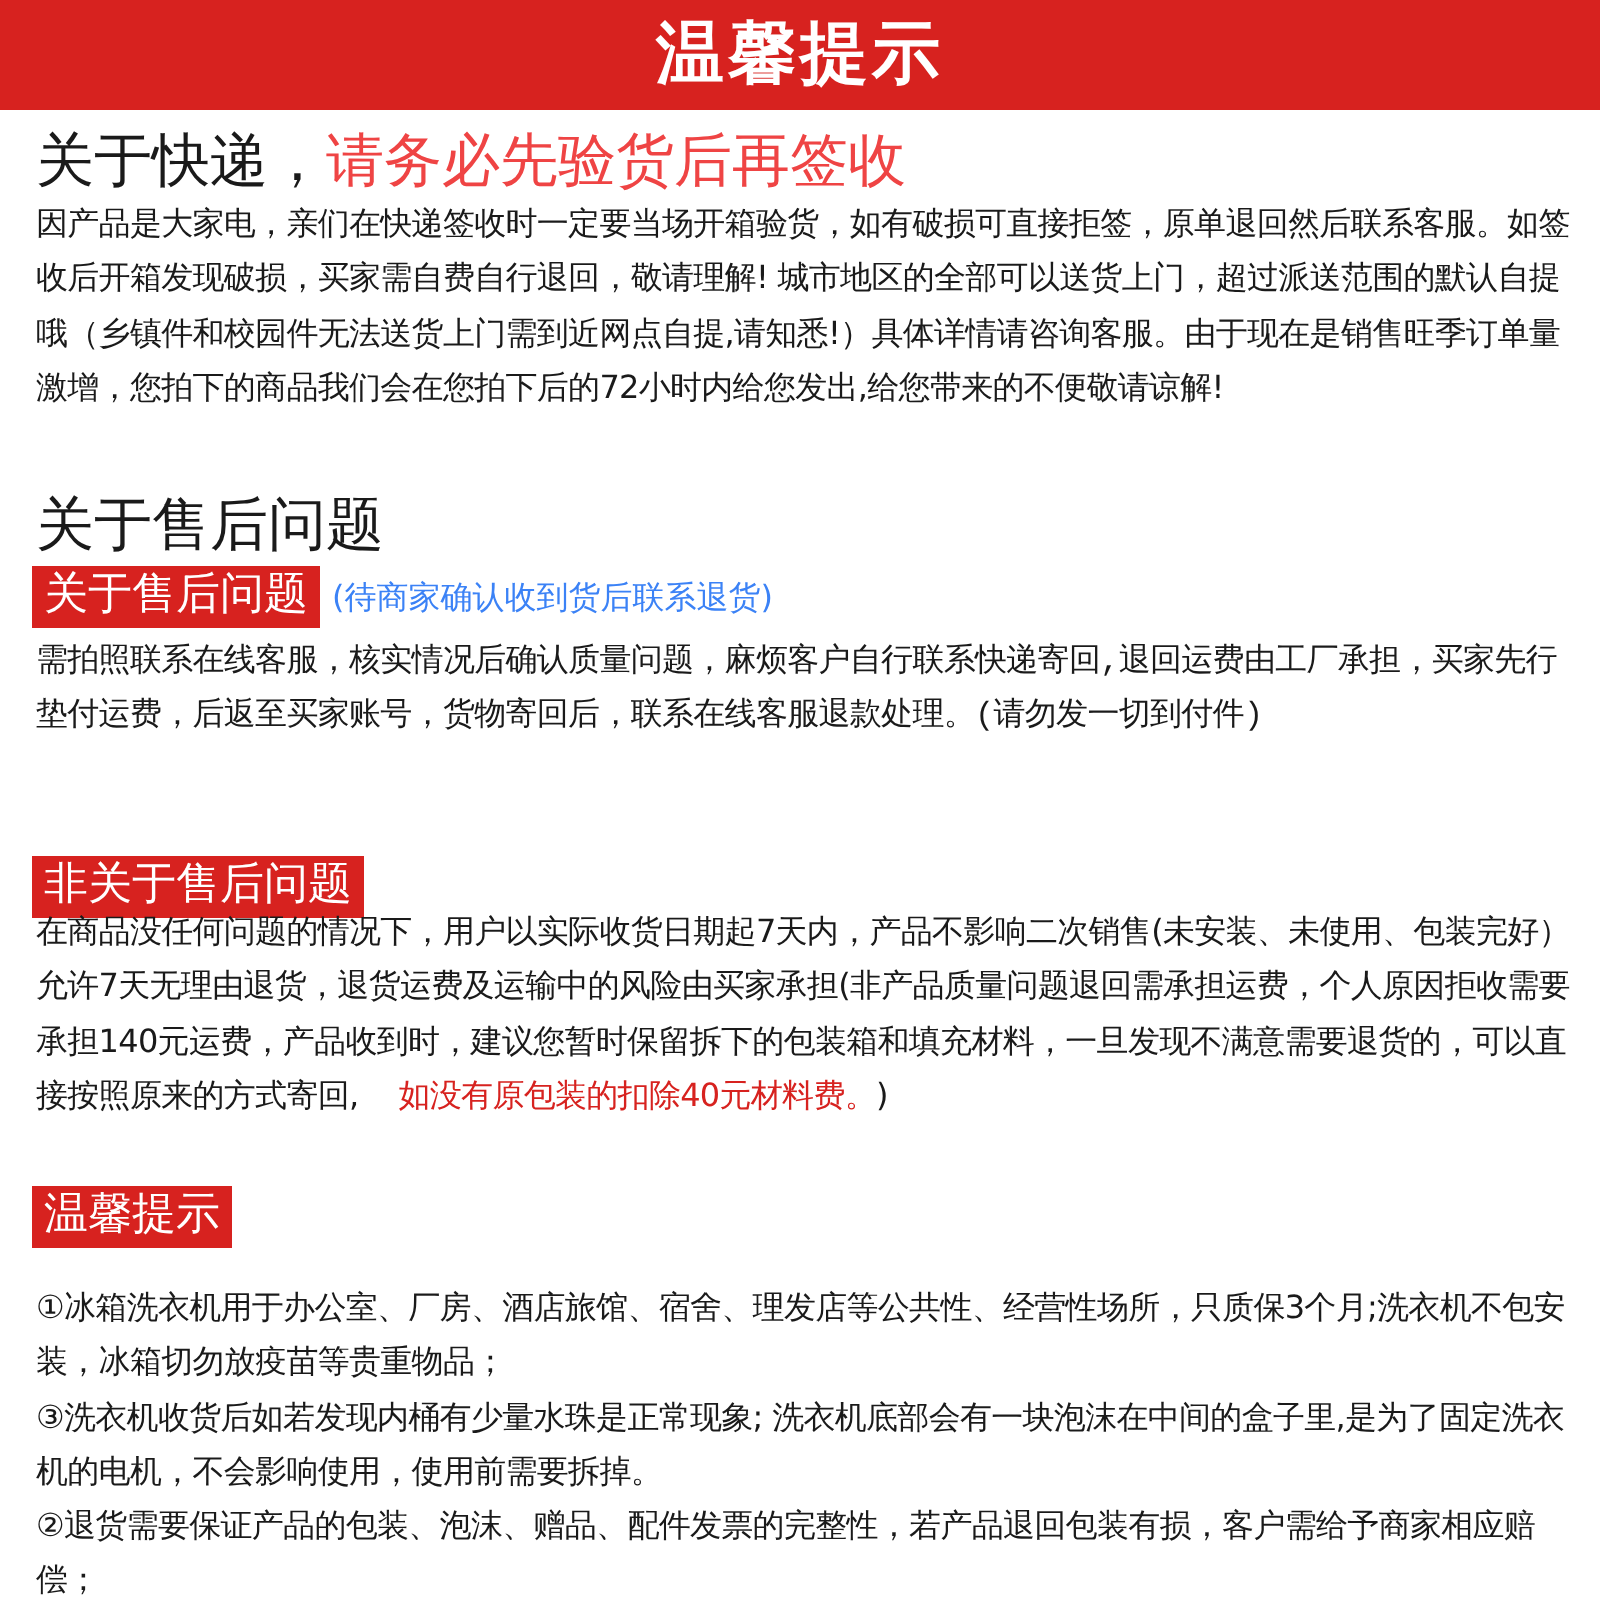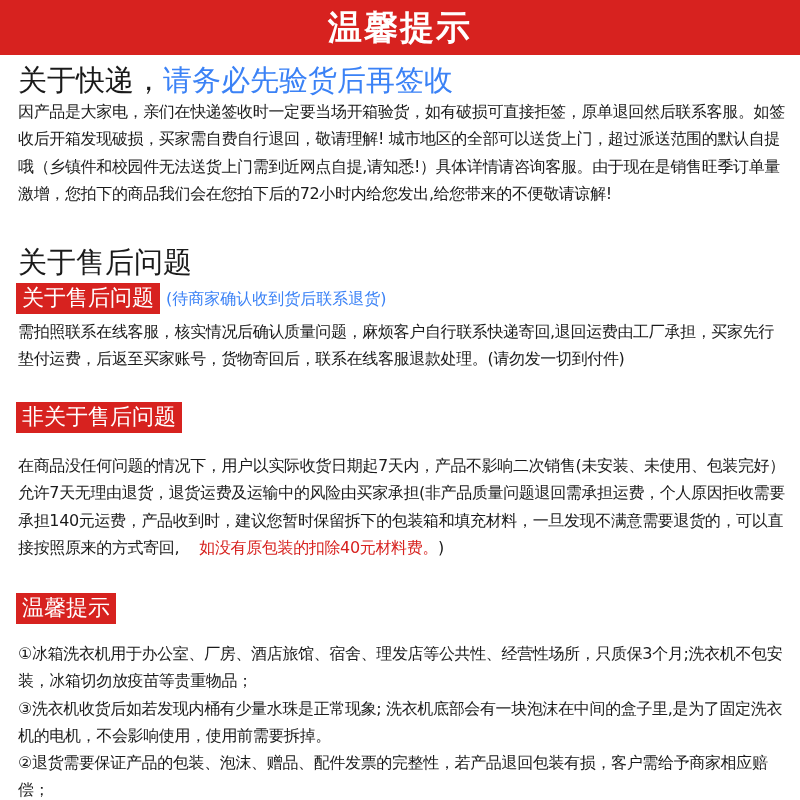--- a/index.html
+++ b/index.html
@@ -10,21 +10,21 @@
   }
   .banner {
     position:absolute; left:0; top:0; width:800px; height:55px;
     background:#d7221f; color:#fff; text-align:center;
     font-size:34px; font-weight:bold; line-height:55px; letter-spacing:2px;
   }
   .h1 {
     position:absolute; left:18px; top:60px; font-size:29px; line-height:40px;
     white-space:nowrap; color:#1a1a1a;
   }
-  .h1 .red { color:#3b82f6; }
+  .h1 .red { color:#ef4444; }
   .para {
     position:absolute; left:18px; width:770px;
     font-size:16px; line-height:27.3px; color:#1a1a1a;
     letter-spacing:-0.35px;
   }
   .para .red { color:#d7221f;margin-left:20px; }
   .h2 {
     position:absolute; left:18px; top:242px; font-size:29px; line-height:40px;
     white-space:nowrap;
   }
@@ -43,23 +43,23 @@
 <div class="h1">
   <span>关于快递，</span><span class="red">请务必先验货后再签收</span>
 </div>
 <div class="para" style="top:98px;">因产品是大家电，亲们在快递签收时一定要当场开箱验货，如有破损可直接拒签，原单退回然后联系客服。如签收后开箱发现破损，买家需自费自行退回，敬请理解! 城市地区的全部可以送货上门，超过派送范围的默认自提哦（乡镇件和校园件无法送货上门需到近网点自提,请知悉!）具体详情请咨询客服。由于现在是销售旺季订单量激增，您拍下的商品我们会在您拍下后的72小时内给您发出,给您带来的不便敬请谅解!</div>
 
 <div class="h2">关于售后问题</div>
 <div class="tagrow" style="top:283px;">
   <span class="tag">关于售后问题</span>
   <span class="tagnote">(待商家确认收到货后联系退货)</span>
 </div>
-<div class="para" style="top:318px;">需拍照联系在线客服，核实情况后确认质量问题，麻烦客户自行联系快递寄回,退回运费由工厂承担，买家先行垫付运费，后返至买家账号，货物寄回后，联系在线客服退款处理。(请勿发一切到付件)</div>
+<div class="para" style="top:318px;font-family:Liberation Mono, monospace;">需拍照联系在线客服，核实情况后确认质量问题，麻烦客户自行联系快递寄回,退回运费由工厂承担，买家先行垫付运费，后返至买家账号，货物寄回后，联系在线客服退款处理。(请勿发一切到付件)</div>
 
-<div class="tagrow" style="top:402px;">
+<div class="tagrow" style="top:428px;">
   <span class="tag">非关于售后问题</span>
 </div>
 <div class="para" style="top:452px;">
   <span>在商品没任何问题的情况下，用户以实际收货日期起7天内，产品不影响二次销售(未安装、未使用、包装完好）允许7天无理由退货，退货运费及运输中的风险由买家承担(非产品质量问题退回需承担运费，个人原因拒收需要承担140元运费，产品收到时，建议您暂时保留拆下的包装箱和填充材料，一旦发现不满意需要退货的，可以直接按照原来的方式寄回,</span><span class="red">如没有原包装的扣除40元材料费。</span><span>)</span>
 </div>
 
 <div class="tagrow" style="top:593px;">
   <span class="tag">温馨提示</span>
 </div>
 <div class="para" style="top:628px;margin-top:12px;">

